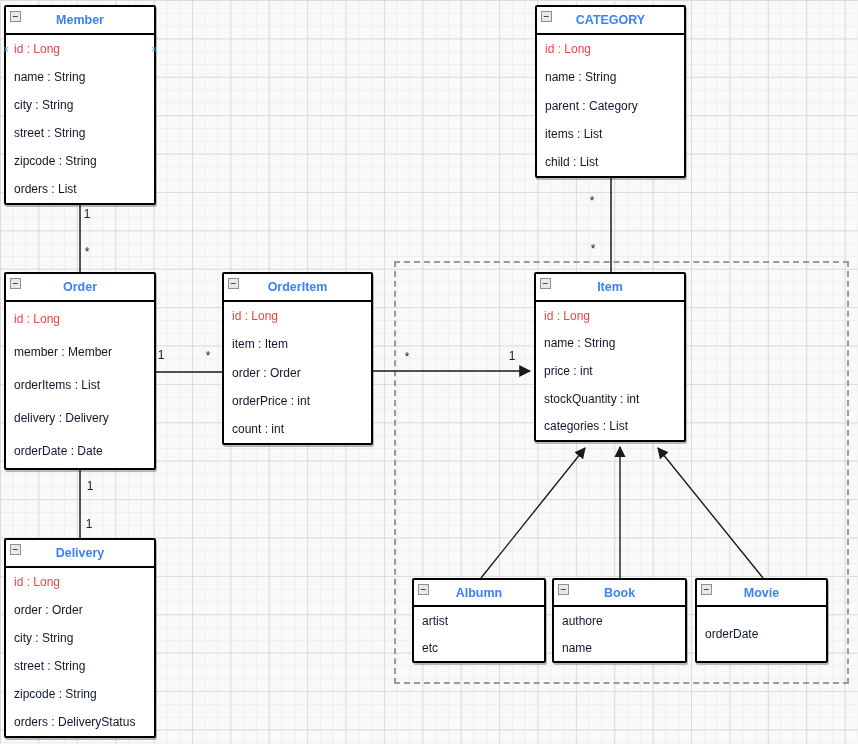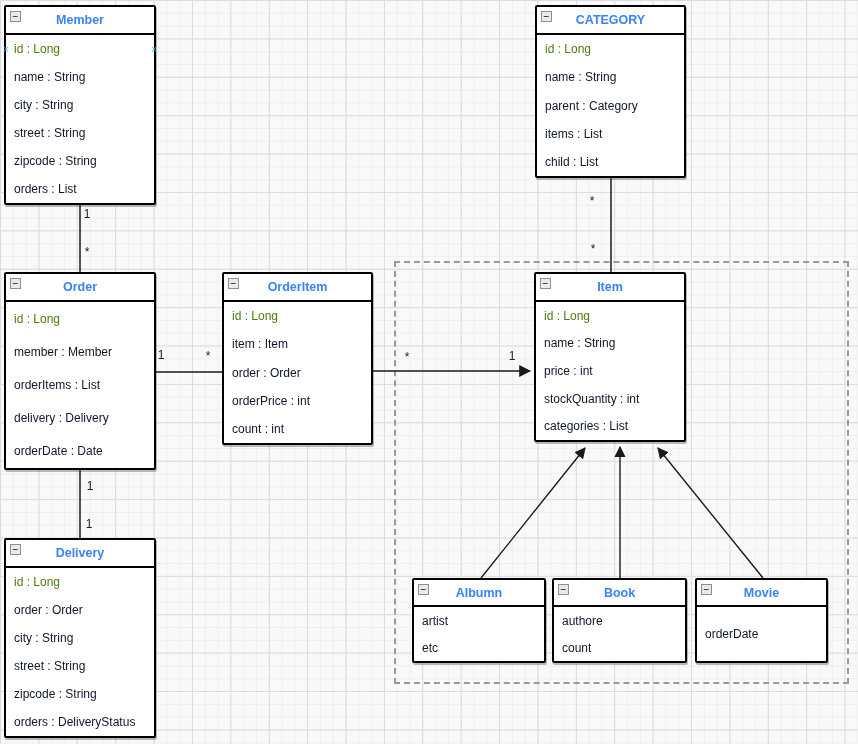--- a/index.html
+++ b/index.html
@@ -57,21 +57,21 @@
     flex:1 1 auto;
     display:flex;flex-direction:column;
   }
   .field{
     flex:1 1 0;
     display:flex;align-items:center;
     padding-left:8px;
     font-size:12px;color:#0f172a;
     white-space:nowrap;
   }
-  .field.accent{color:#4d7c0f;}
+  .field.accent{color:#ef4444;}
   .mult{
     position:absolute;
     transform:translate(-50%,-50%);
     font-size:12px;color:#222;
     z-index:5;
   }
   .conn-cross{
     position:absolute;
     font-size:10px;line-height:10px;
     color:#29b6f2;
@@ -216,21 +216,21 @@
       </div>
   </div>
 
   <div class="entity" style="left:552px;top:578px;width:135px;height:85px">
     <div class="entity-header hdr-sub">
       <span class="collapse">−</span>
       <span class="entity-title">Book</span>
     </div>
     <div class="entity-body">
         <div class="field">authore</div>
-        <div class="field">count</div>
+        <div class="field">name</div>
       </div>
   </div>
 
   <div class="entity" style="left:695px;top:578px;width:133px;height:85px">
     <div class="entity-header hdr-sub">
       <span class="collapse">−</span>
       <span class="entity-title">Movie</span>
     </div>
     <div class="entity-body">
         <div class="field">orderDate</div>

